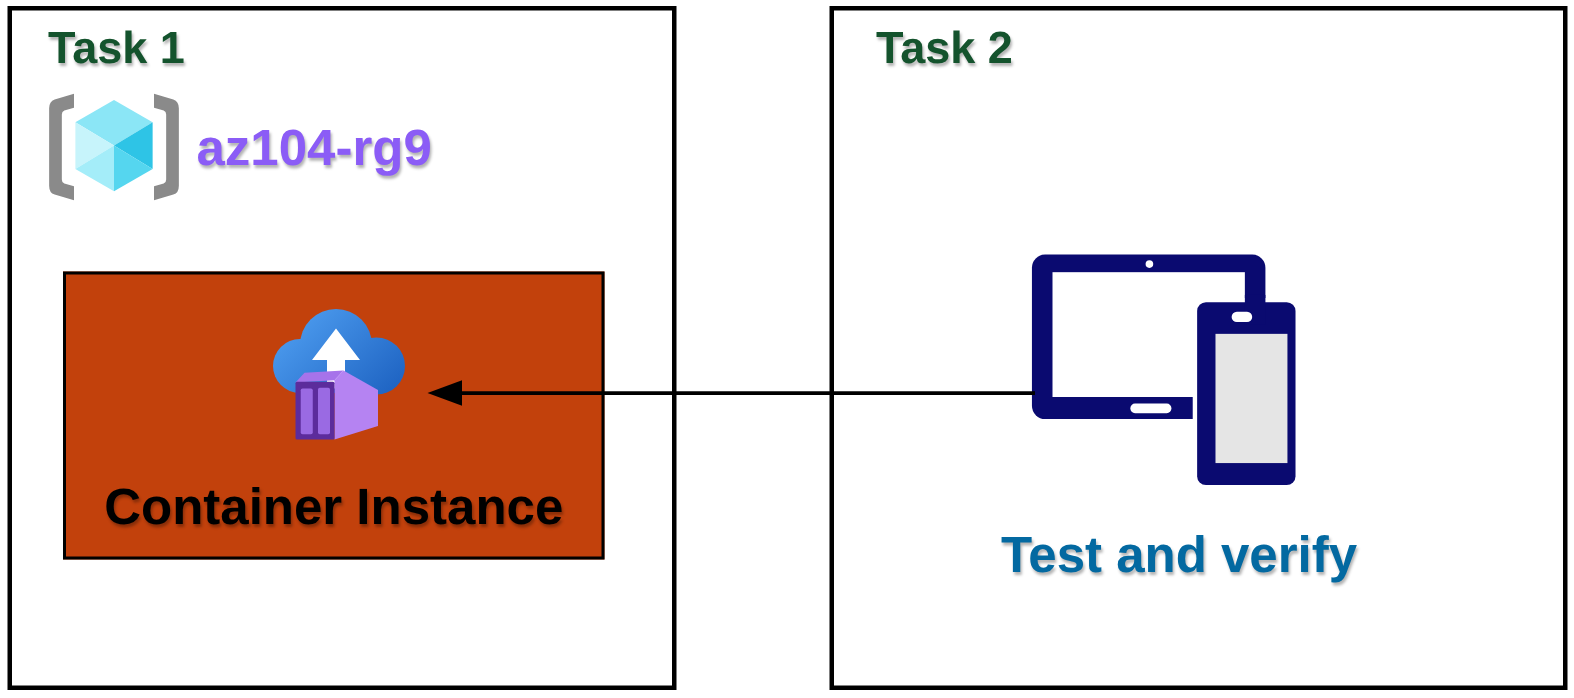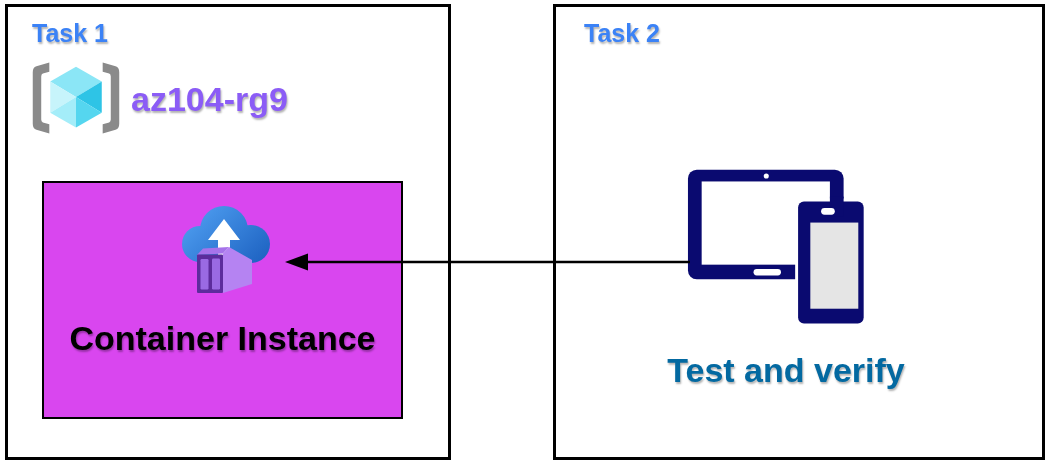--- a/index.html
+++ b/index.html
@@ -4,33 +4,33 @@
 <style>
   html,body{margin:0;padding:0;background:#fff;}
   .canvas{
     position:relative;width:1049px;height:465px;background:#fff;overflow:hidden;
     font-family:"Liberation Sans","DejaVu Sans",sans-serif;
   }
   .task-box{position:absolute;border:3px solid #000;background:#fff;box-sizing:border-box;}
   #task1-box{left:5px;top:4px;width:446px;height:456px;}
   #task2-box{left:553px;top:4px;width:492px;height:456px;}
   .task-title{
-    position:absolute;font-size:25px;font-weight:700;color:#3b82f6;
+    position:absolute;font-size:30px;font-weight:700;color:#14532d;
     text-shadow:1px 2px 2px rgba(0,0,0,.3);white-space:nowrap;line-height:36px;
   }
   #task1-title{left:24px;top:8px;}
   #task2-title{left:28px;top:8px;text-align:right;}
   .rg-icon{position:absolute;left:22px;top:54px;width:92px;height:74px;}
   .rg-label{
     position:absolute;left:123px;top:72px;font-size:34px;font-weight:700;color:#8b5cf6;
     text-shadow:1px 2px 2px rgba(0,0,0,.3);line-height:40px;white-space:nowrap;
   }
   .ci-box{
-    position:absolute;left:34px;top:174px;width:361px;height:238px;
-    background:#d946ef;border:2.5px solid #000;box-sizing:border-box;
+    position:absolute;left:34px;top:174px;width:361px;height:192px;
+    background:#c2410c;border:2.5px solid #000;box-sizing:border-box;
   }
   .aci-icon{position:absolute;left:134px;top:14px;width:100px;height:110px;}
   .ci-label{
     position:absolute;left:0;top:135px;width:100%;text-align:center;
     font-size:34px;font-weight:700;color:#000;text-shadow:1px 2px 2px rgba(0,0,0,.3);
     line-height:40px;white-space:nowrap;
   }
   .devices-icon{position:absolute;left:130px;top:159px;width:186px;height:166px;}
   .task2-caption{
     position:absolute;left:40px;top:343px;width:380px;text-align:center;

